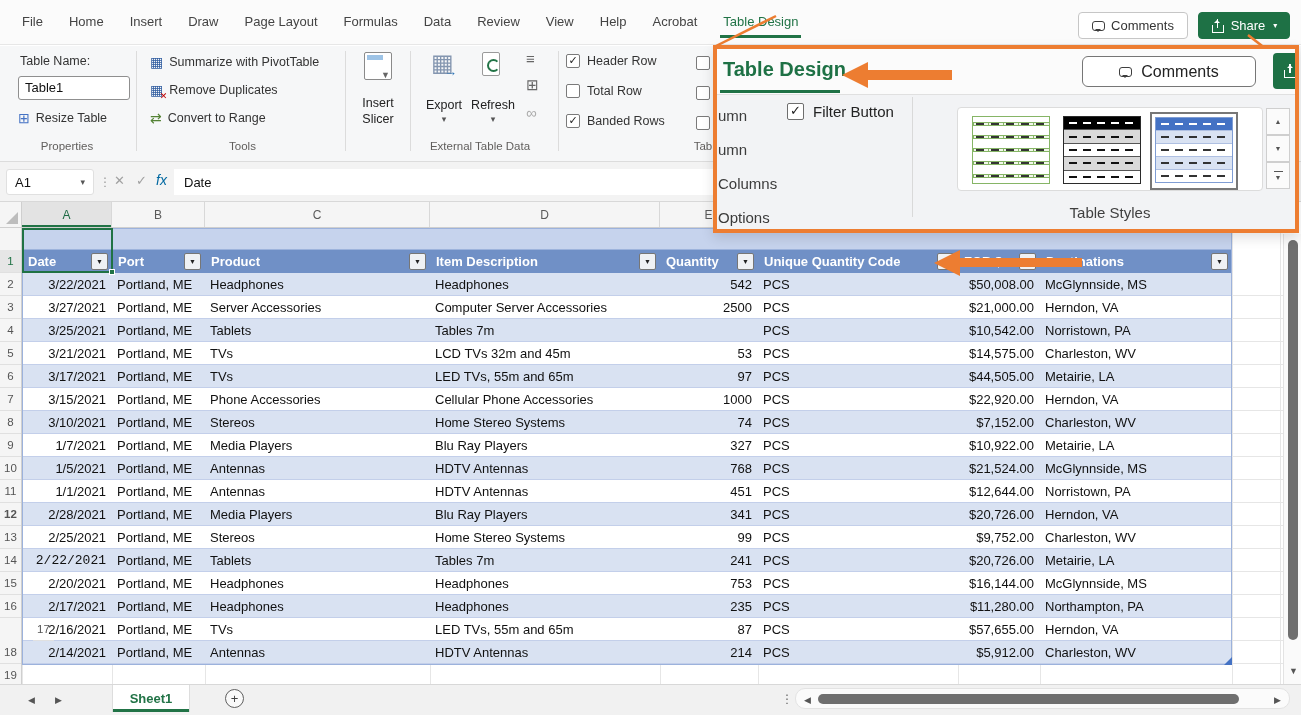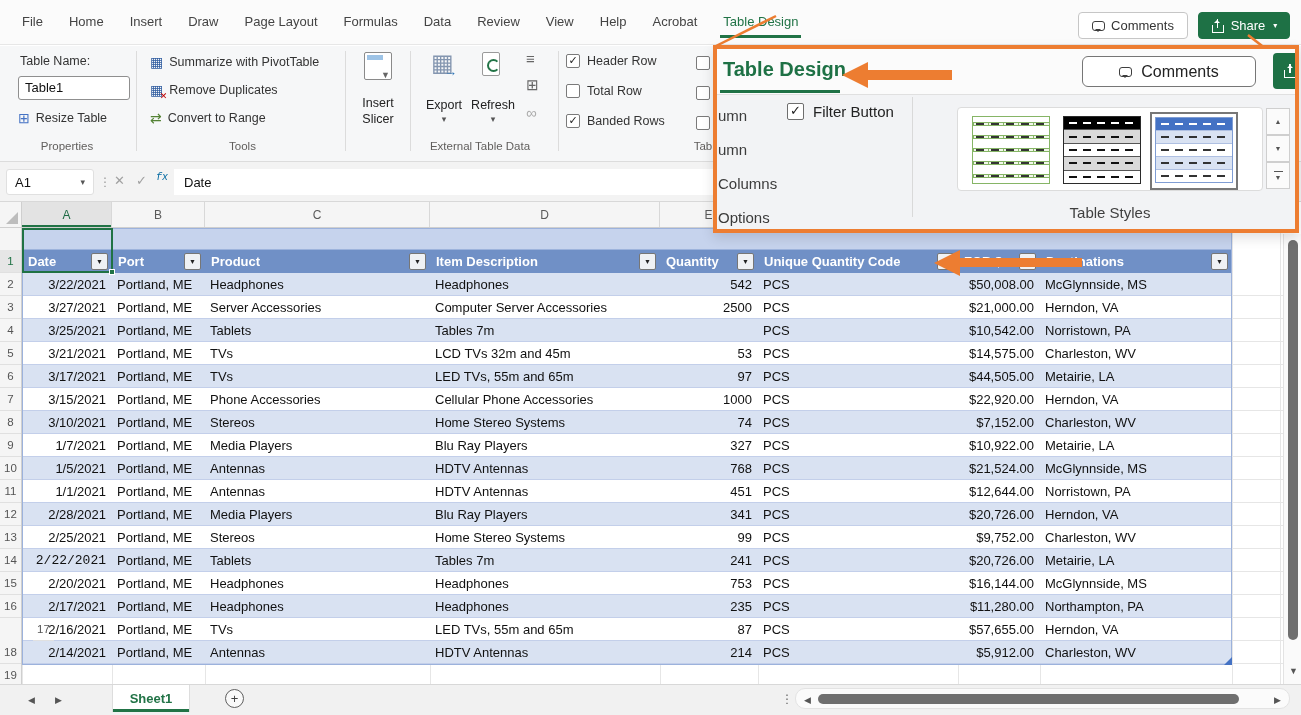--- a/index.html
+++ b/index.html
@@ -267,21 +267,21 @@
   </div>
 
   <div class="fbar">
     <div class="namebox">
       <span>A1</span>
       <span class="chev">▾</span>
     </div>
     <div class="abs" style="left:99px;top:13px;color:#999;font-size:12px">⋮</div>
     <div class="abs" style="left:114px;top:11px;color:#A0A0A0;font-size:13px">✕</div>
     <div class="abs" style="left:136px;top:11px;color:#A0A0A0;font-size:13px">✓</div>
-    <div class="abs" style="left:156px;top:10px;color:#0369a1;font-size:10px;font-style:italic;font-family:Liberation Mono, monospace">fx</div>
+    <div class="abs" style="left:156px;top:10px;color:#0369a1;font-size:14px;font-style:italic;font-family:Liberation Sans, sans-serif">fx</div>
     <div class="fxfield">Date</div>
   </div>
 
   <div class="clrow">
     <div class="corner">
         <i></i>
       </div>
     <div id="colLetters">
         <div class="clcell sel" style="left: 22px; width: 90px;">A</div>
         <div class="clcell" style="left: 112px; width: 93px;">B</div>
@@ -500,21 +500,21 @@
           <div class="gnum" style="top: 45px; height: 23px;">2</div>
           <div class="gnum" style="top: 68px; height: 23px;">3</div>
           <div class="gnum" style="top: 91px; height: 23px;">4</div>
           <div class="gnum" style="top: 114px; height: 23px;">5</div>
           <div class="gnum" style="top: 137px; height: 23px;">6</div>
           <div class="gnum" style="top: 160px; height: 23px;">7</div>
           <div class="gnum" style="top: 183px; height: 23px;">8</div>
           <div class="gnum" style="top: 206px; height: 23px;">9</div>
           <div class="gnum" style="top: 229px; height: 23px;">10</div>
           <div class="gnum" style="top: 252px; height: 23px;">11</div>
-          <div class="gnum" style="top: 275px; height: 23px;">12</div>
+          <div class="gnum" style="top: 275px; height: 23px; font-weight: bold;">12</div>
           <div class="gnum" style="top: 298px; height: 23px;">13</div>
           <div class="gnum" style="top: 321px; height: 23px;">14</div>
           <div class="gnum" style="top: 344px; height: 23px;">15</div>
           <div class="gnum" style="top: 367px; height: 23px;">16</div>
           <div class="gnum" style="top: 390px; height: 23px; margin-left: 33px;">17</div>
           <div class="gnum" style="top: 413px; height: 23px;">18</div>
           <div class="gnum" style="top: 436px; height: 23px;">19</div>
         </div>
       </div>
     <div id="filterBtns">

